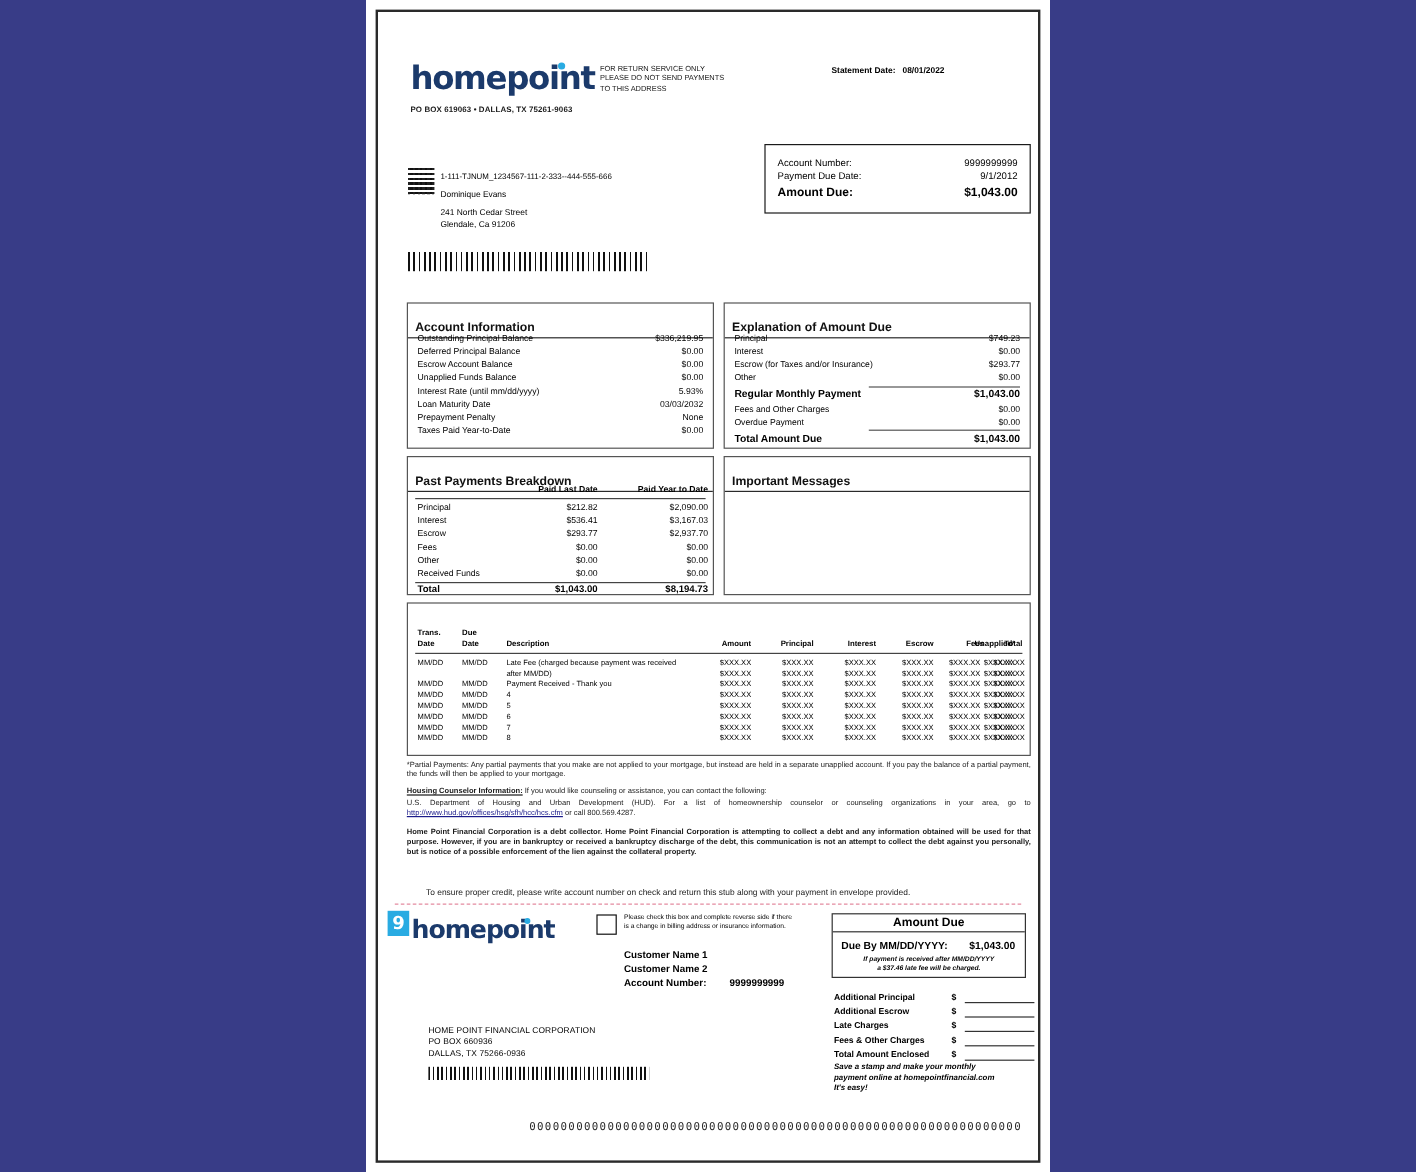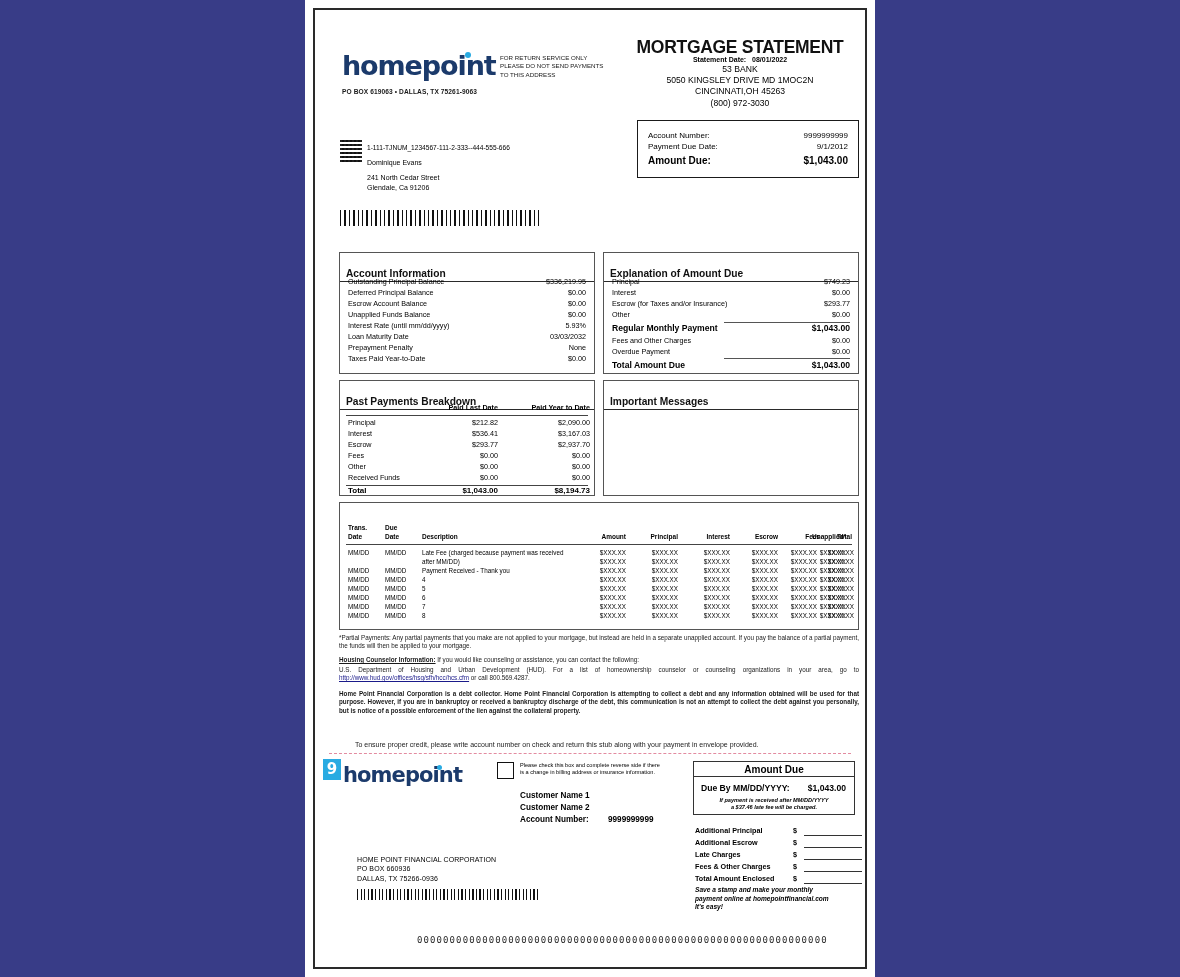--- a/index.html
+++ b/index.html
@@ -165,30 +165,23 @@
   <div class="logo-main">homepoint</div>
   <div class="logo-dot-main"></div>
 
   <div class="ret-svc">
     <div>FOR RETURN SERVICE ONLY</div>
     <div>PLEASE DO NOT SEND PAYMENTS</div>
     <div>TO THIS ADDRESS</div>
   </div>
   <div class="po-line">PO BOX 619063 • DALLAS, TX 75261-9063</div>
 
-  <div class="ms-title">MORTGAGE STATEMENT</div>
   <div class="stmt-date">
     <span>Statement Date:</span>
     &nbsp;&nbsp;<span>08/01/2022</span>
-  </div>
-  <div class="lender-addr">
-    <div>53 BANK</div>
-    <div>5050 KINGSLEY DRIVE MD 1MOC2N</div>
-    <div>CINCINNATI,OH 45263</div>
-    <div>(800) 972-3030</div>
   </div>
 
   <div class="acct-box">
     <div class="acct-row" style="left:10px; top:10px;">Account Number:</div>
     <div class="acct-row" style="right:10px; top:10px;">9999999999</div>
     <div class="acct-row" style="left:10px; top:21px;">Payment Due Date:</div>
     <div class="acct-row" style="right:10px; top:21px;">9/1/2012</div>
     <div class="acct-row big" style="left:10px; top:34px;">Amount Due:</div>
     <div class="acct-row big" style="right:10px; top:34px;">$1,043.00</div>
   </div>
@@ -519,17 +512,17 @@
       <div>It's easy!</div>
     </div>
 
     <div class="remit" style="left:42px; top:97px;">
       <div>HOME POINT FINANCIAL CORPORATION</div>
       <div>PO BOX 660936</div>
       <div>DALLAS, TX 75266-0936</div>
     </div>
     <div class="remit-bars" style="left:42px; top:131px; width:184px;"></div>
 
-    <div class="ocr-line" style="left:102px; top:177px;">000000000000000000000000000000000000000000000000000000000000000</div>
+    <div class="ocr-line" style="left:126px; top:177px;">000000000000000000000000000000000000000000000000000000000000000</div>
   </div>
 
 </div>
 </div>
 
 </body></html>

